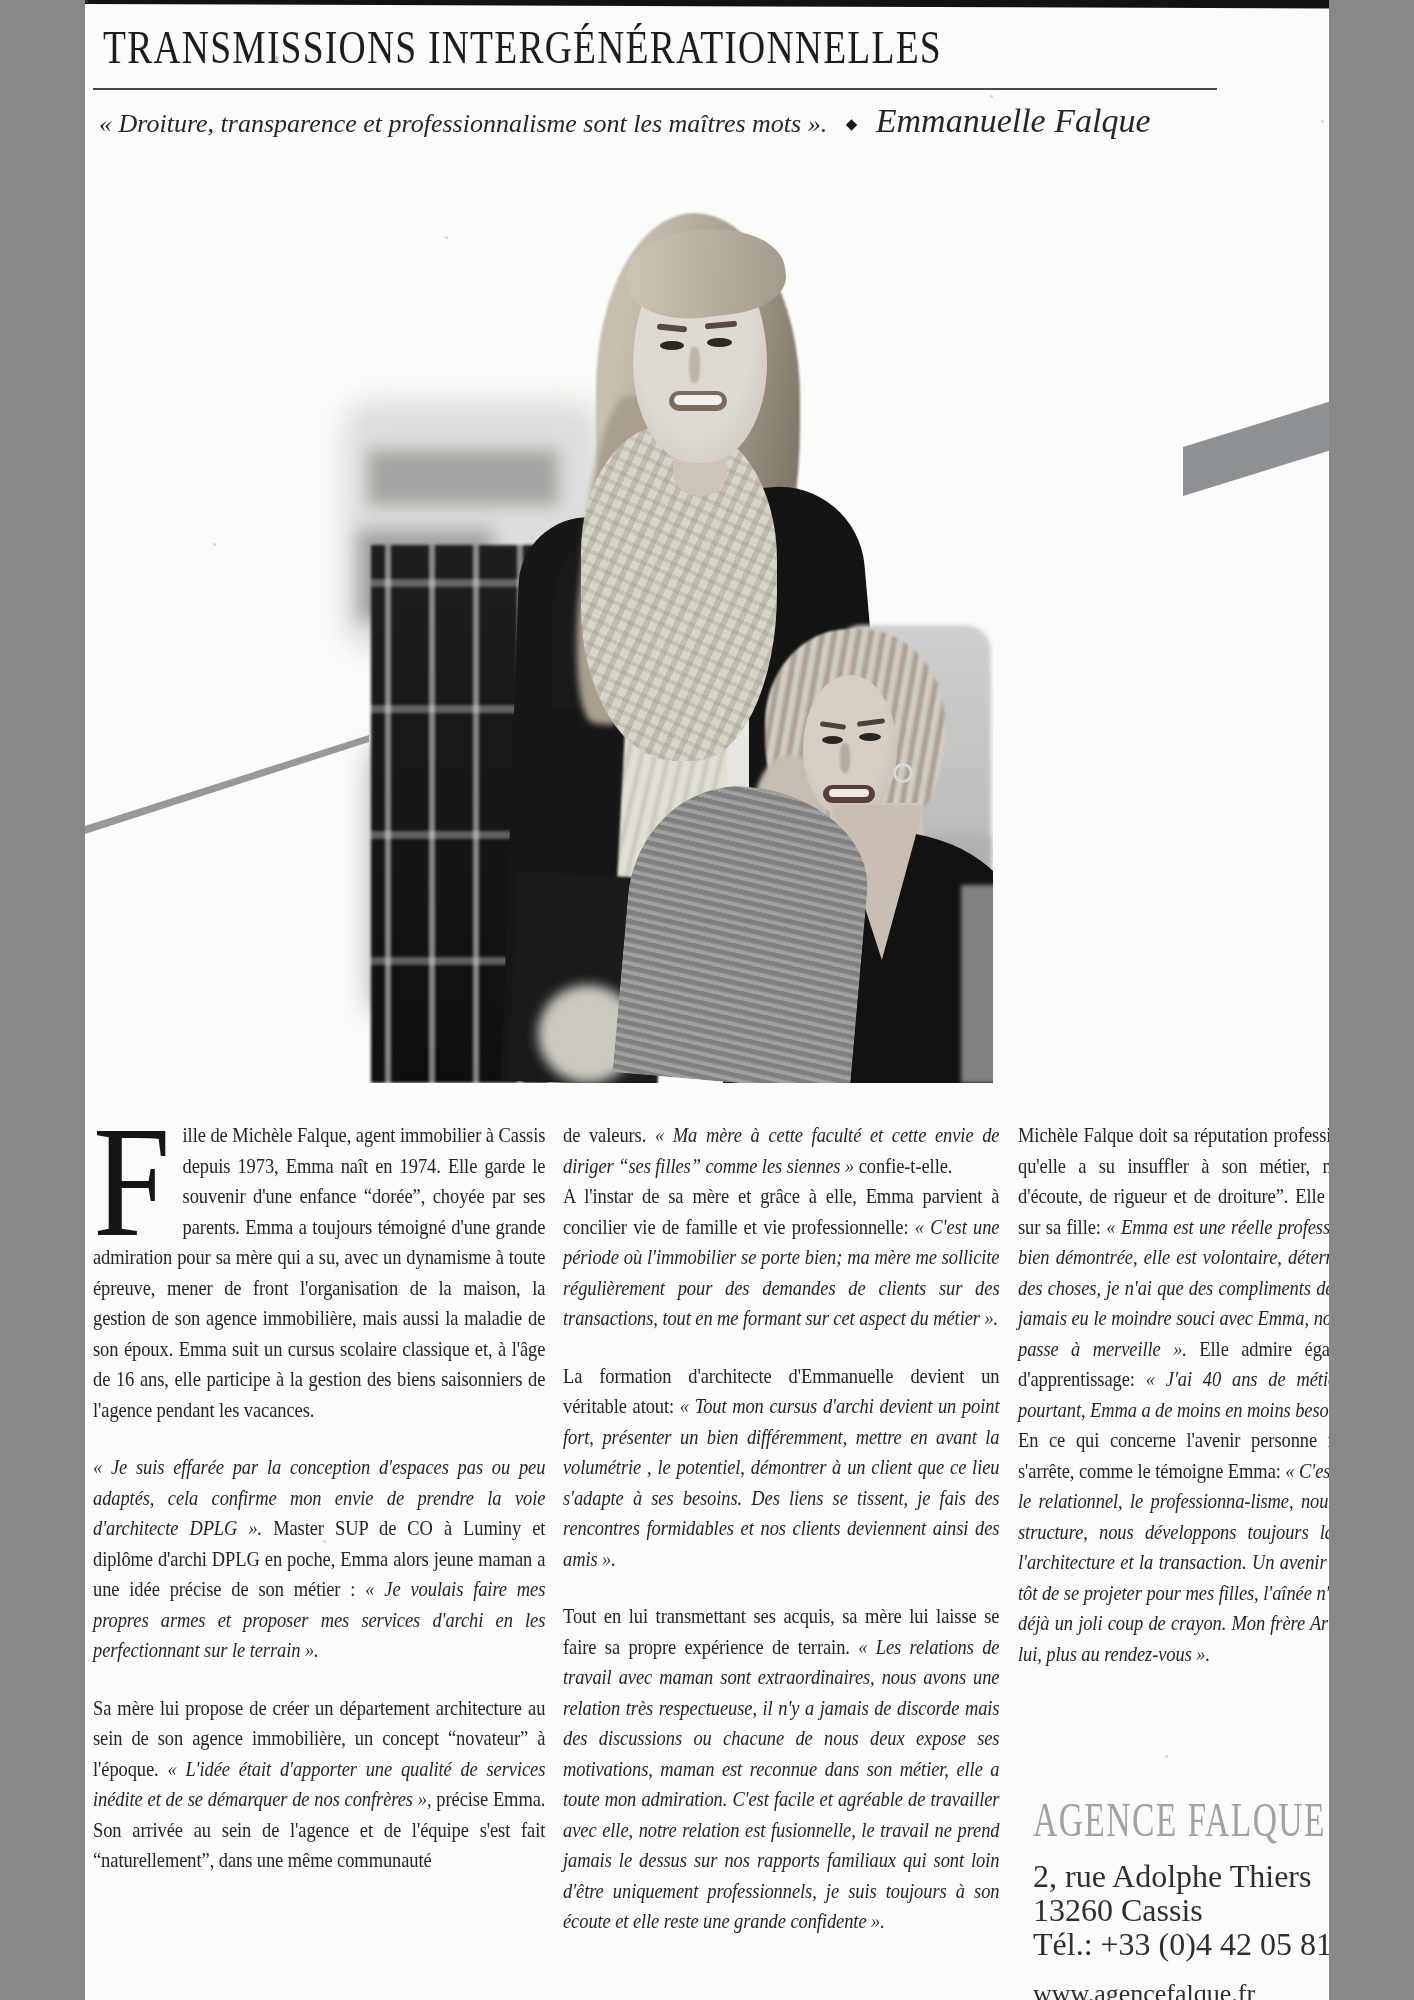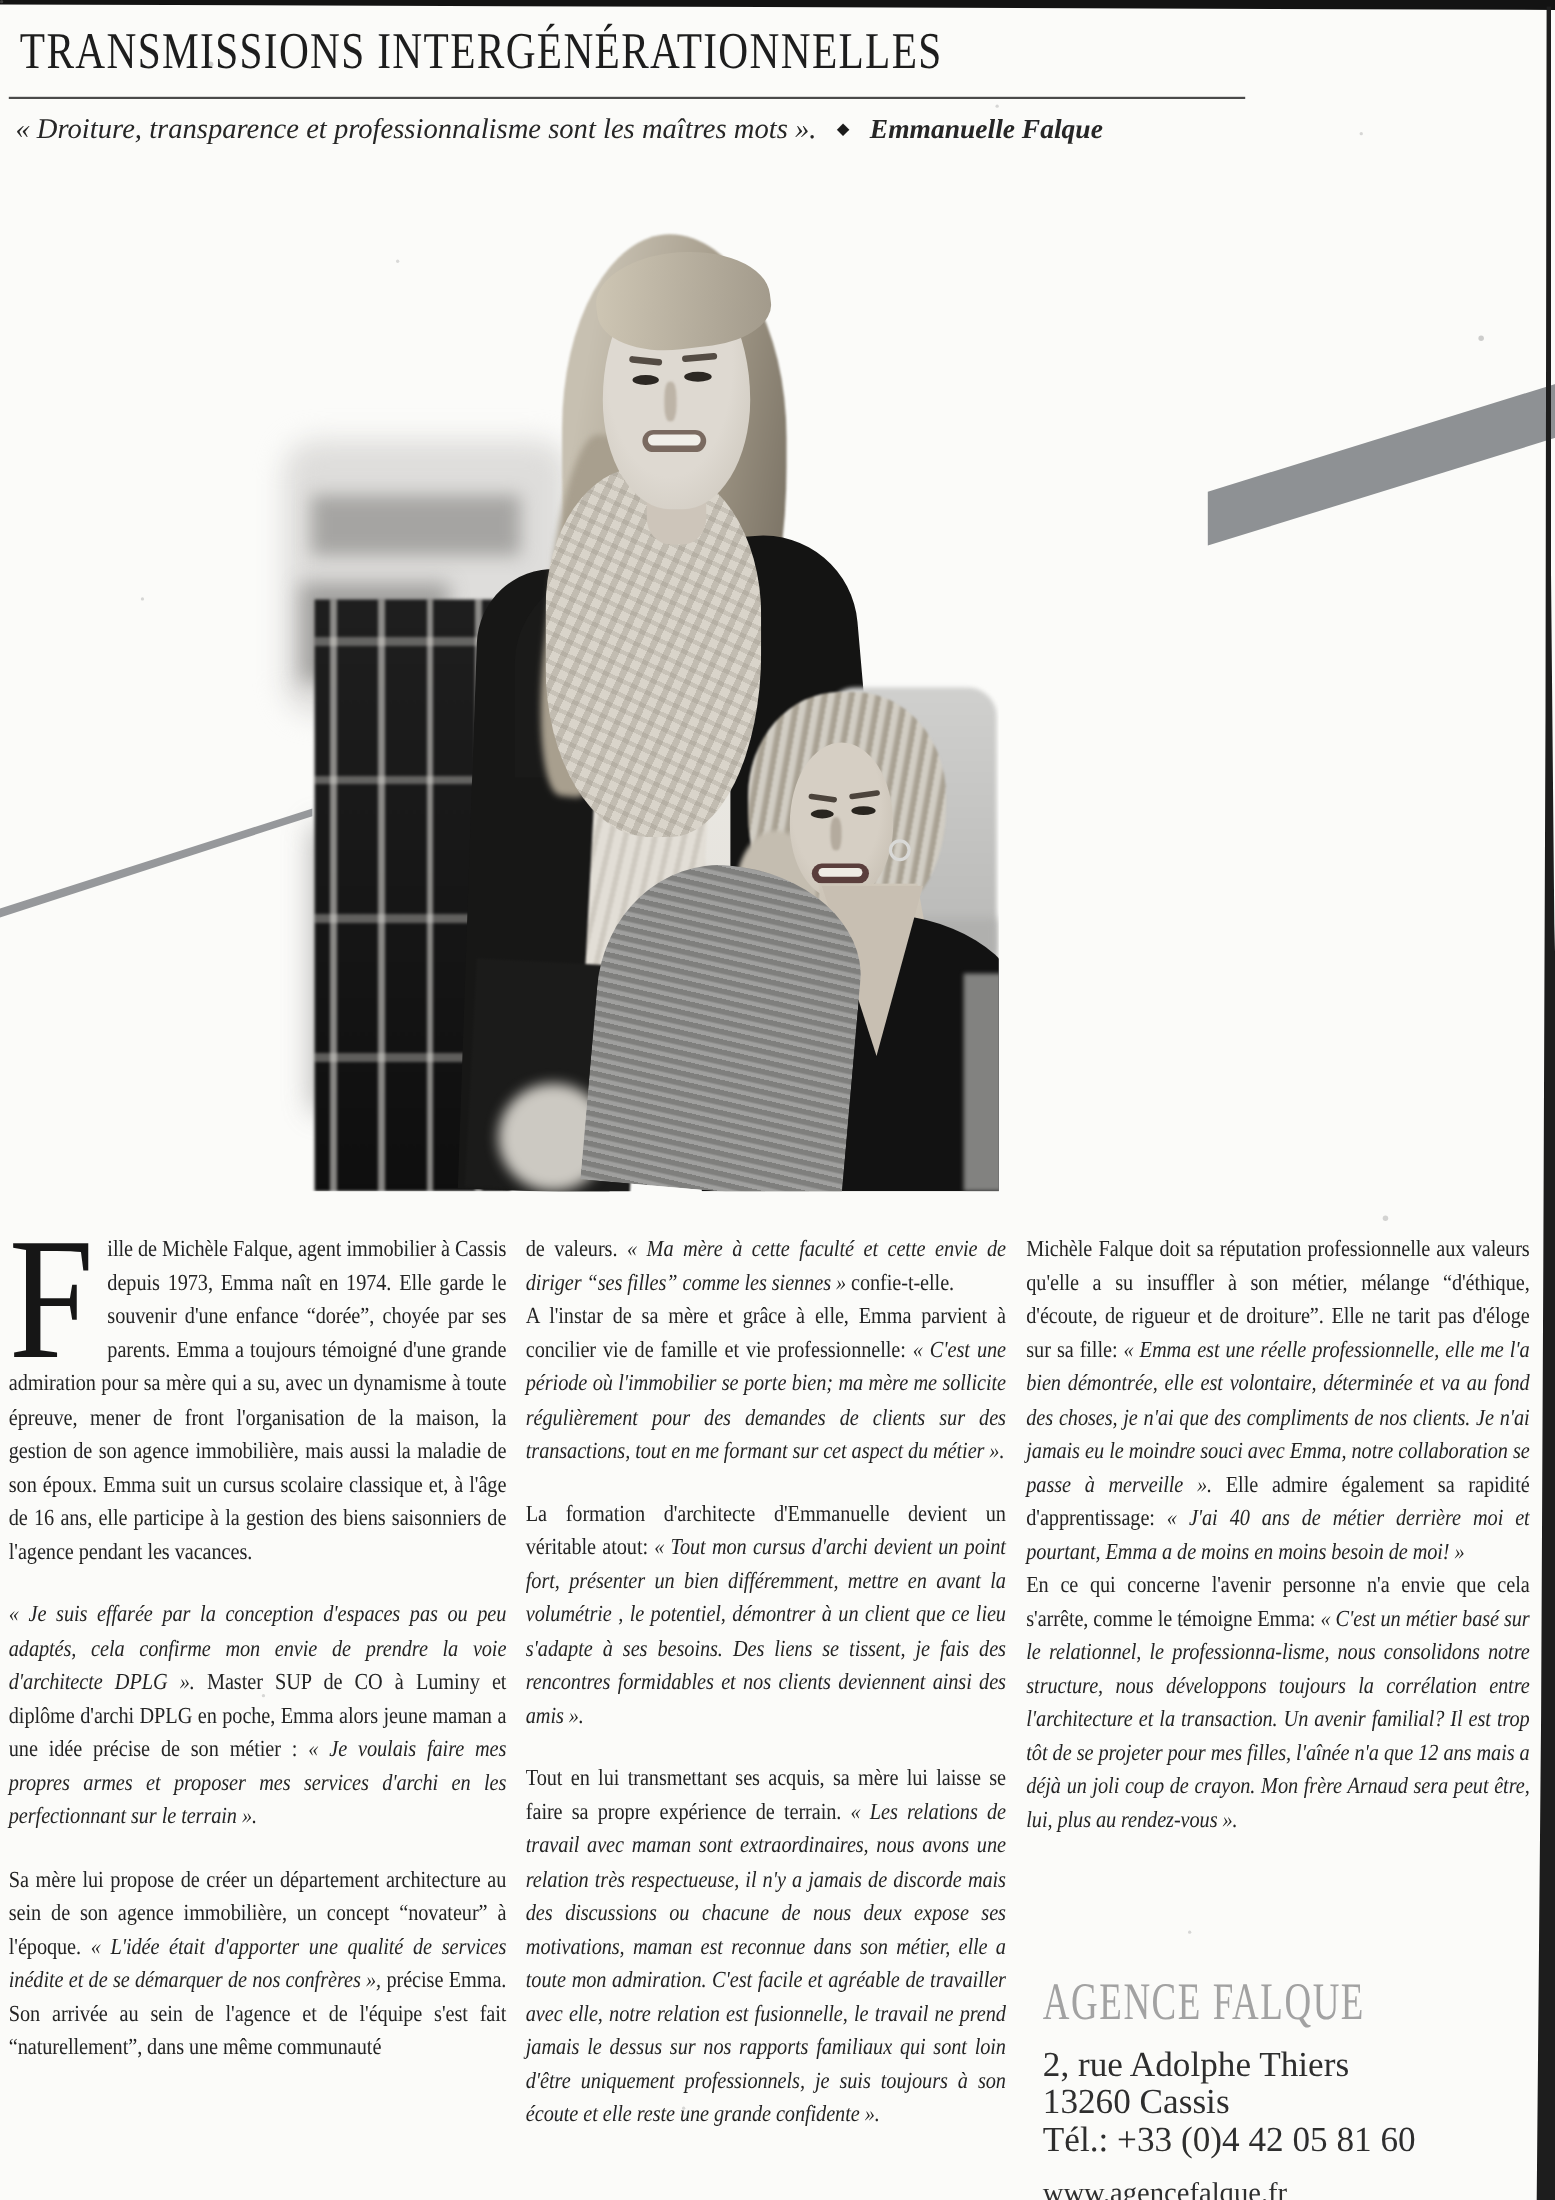--- a/index.html
+++ b/index.html
@@ -1,33 +1,33 @@
 <!DOCTYPE html>
 <html lang="fr"><head>
 <meta charset="utf-8">
 <style>
   html,body { margin:0; padding:0; background:#888; }
   .page {
-    position:relative; width:1414px; height:2000px; margin:0 auto;
+    position:relative; width:1244px; height:2000px; margin:0 auto;
     background:#fbfbf9; overflow:hidden;
     font-family:"Liberation Serif", serif; color:#242424;
   }
   
   .title {
     position:absolute; left:18px; top:20px; margin:0;
     font-size:47px; font-weight:400; letter-spacing:1.5px; color:#1d1d1d;
     white-space:nowrap; transform:scaleX(.80); transform-origin:0 0;
   }
   .title-rule { position:absolute; left:8px; top:88px; width:1124px; height:2px; background:#4a4a4a; }
   .subtitle {
     position:absolute; left:14px; top:102px; margin:0;
     font-size:26px; font-style:italic; color:#262626; white-space:nowrap;
   }
   .subtitle .diamond { font-style:normal; font-size:15px; margin:0 12px; vertical-align:3px; color:#1b1b1b; }
-  .subtitle .author { font-size:25px;font-weight:bold; }
+  .subtitle .author { font-size:34px; }
 
   
   .col {
     position:absolute; top:1120px; text-align:justify;
     font-size:21px; line-height:30.5px; letter-spacing:-0.1px; color:#242424;
     transform:scaleX(.88); transform-origin:0 0;
   }
   .col1 { left:8px;   width:514px; }
   .col2 { left:478px; width:496px; }
   .col3 { left:933px; width:520px; }

